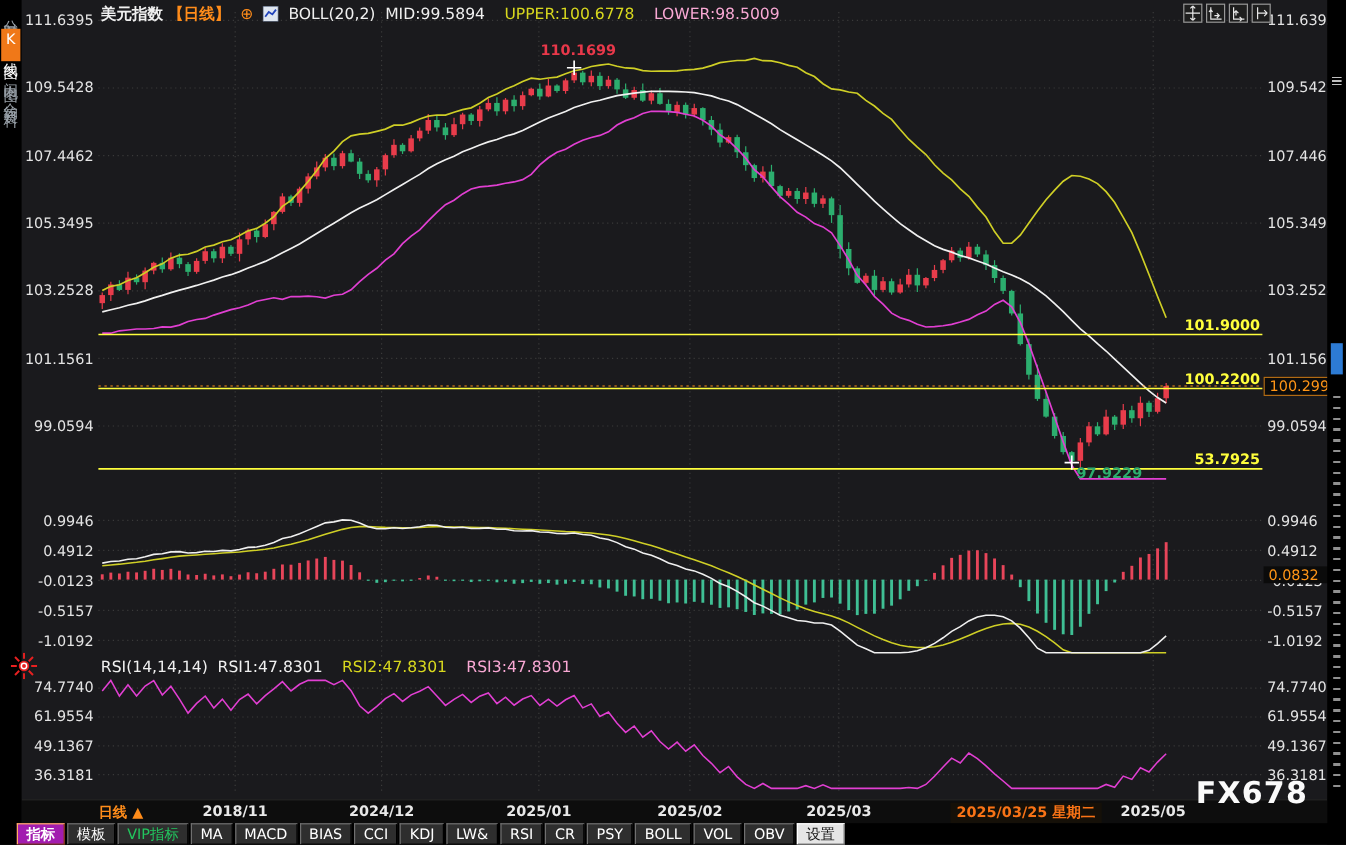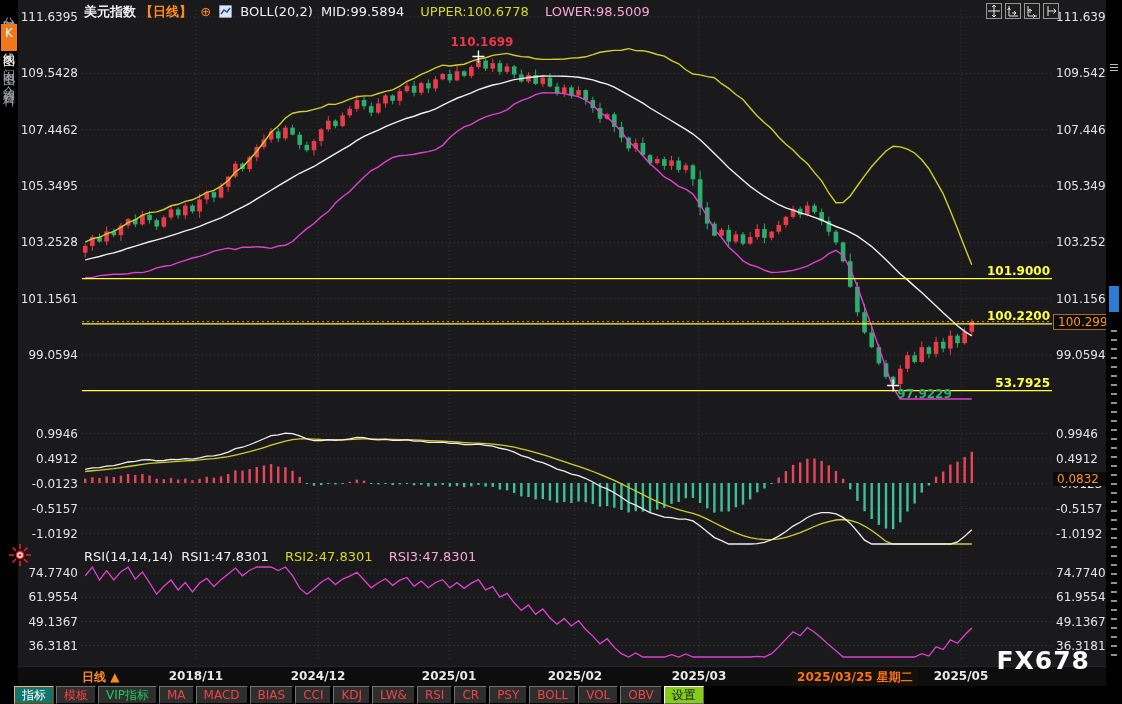--- a/index.html
+++ b/index.html
@@ -21,25 +21,25 @@
   .tag{position:absolute;font-size:12px;color:#ff9517;background:#0b0b0b;white-space:nowrap;transform:translateY(-50%);}
   .tag.boxed{border:1px solid #b06a14;padding:0 4px;}
   .tag.plain{padding:0 4px;width:56px;}
   .daterow{position:absolute;left:18px;top:666px;width:1088px;height:20px;background:#0d0d0d;
            border-top:1px solid #262626;z-index:3;}
   .dlabel{position:absolute;top:2px;font-size:12px;font-weight:bold;color:#e8e8e8;transform:translateX(-50%);white-space:nowrap;}
   .dlabel.hl{color:#f97316;background:#151008;padding:0 5px;}
   .period{position:absolute;left:64px;top:2px;font-size:12px;font-weight:bold;color:#ff8c1a;cursor:pointer;}
   .toolbar{position:absolute;left:0;top:686px;width:1122px;height:18px;background:#000;
            display:flex;gap:2px;padding-left:14px;box-sizing:border-box;z-index:6;align-items:stretch;}
-  .tbtn{font-size:12px;line-height:14px;padding:1px 7px 0 7px;background:#2e2e2e;color:#ef4444;
+  .tbtn{font-size:12px;line-height:14px;padding:1px 7px 0 7px;background:#2e2e2e;color:#ffffff;
         border:1px solid;border-color:#6f6f6f #000 #000 #6f6f6f;cursor:pointer;white-space:nowrap;}
-  .tbtn.active{background:#0f766e;color:#fff;border-color:#ffb060 #803c00 #803c00 #ffb060;font-weight:normal;}
+  .tbtn.active{background:#a21caf;color:#fff;border-color:#ffb060 #803c00 #803c00 #ffb060;font-weight:bold;}
   .tbtn.vip{color:#22c55e;}
-  .tbtn.light{background:#84cc16;color:#151515;border-color:#fff #666 #666 #fff;}
+  .tbtn.light{background:#e5e5e5;color:#151515;border-color:#fff #666 #666 #fff;}
   .rail{position:absolute;left:0;top:0;width:18px;height:704px;background:#000;z-index:5;
         display:flex;flex-direction:column;align-items:center;padding-top:3px;box-sizing:border-box;}
   .rail-tab{writing-mode:vertical-rl;text-orientation:upright;font-size:12px;color:#98a0a8;
             letter-spacing:3px;margin:4px 0;cursor:pointer;line-height:16px;}
   .rail-tab.active{background:#f07818;color:#fff;padding:2px 0;}
   .strip{position:absolute;right:0;top:0;width:16px;height:704px;background:#000;z-index:4;}
   .hamb{position:absolute;left:4px;top:64px;width:8px;height:8px;
         background:repeating-linear-gradient(to bottom,#c0c0c0 0 1px,transparent 1px 3px);}
   .thumb{position:absolute;left:3px;top:286px;width:10px;height:26px;background:#2d7bd4;cursor:pointer;}
   .dashes{position:absolute;left:5px;top:330px;width:6px;height:330px;

